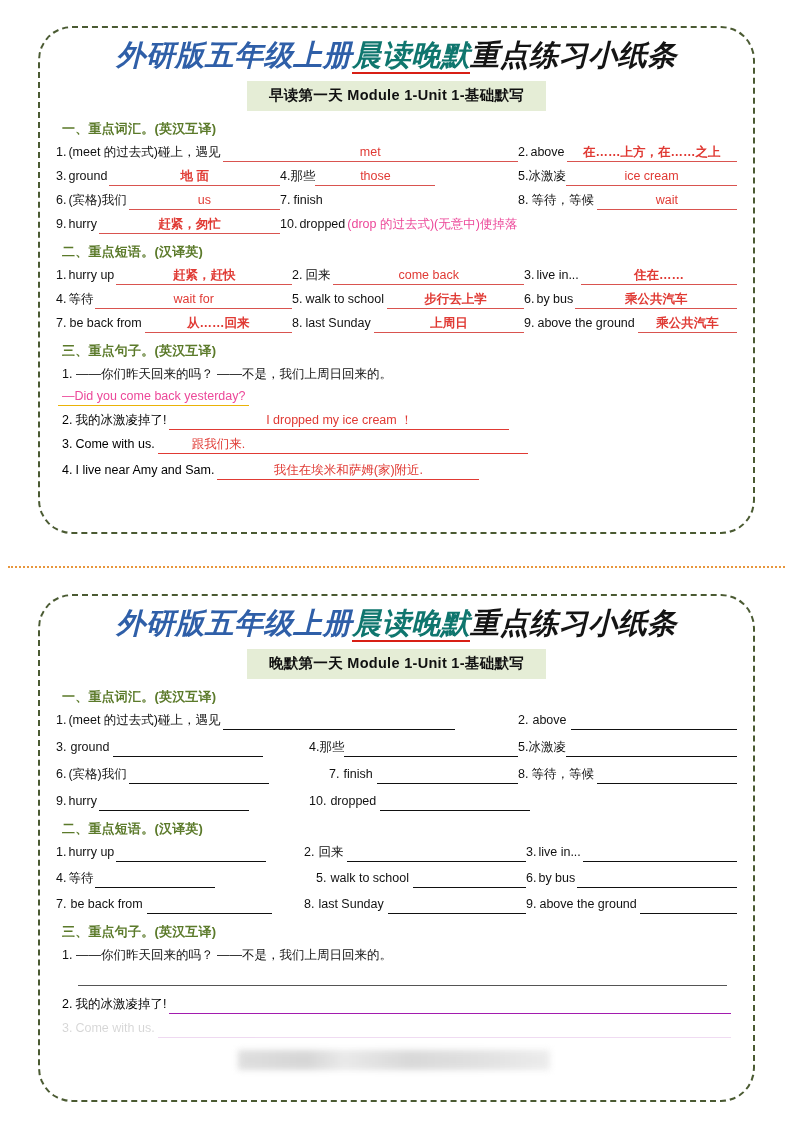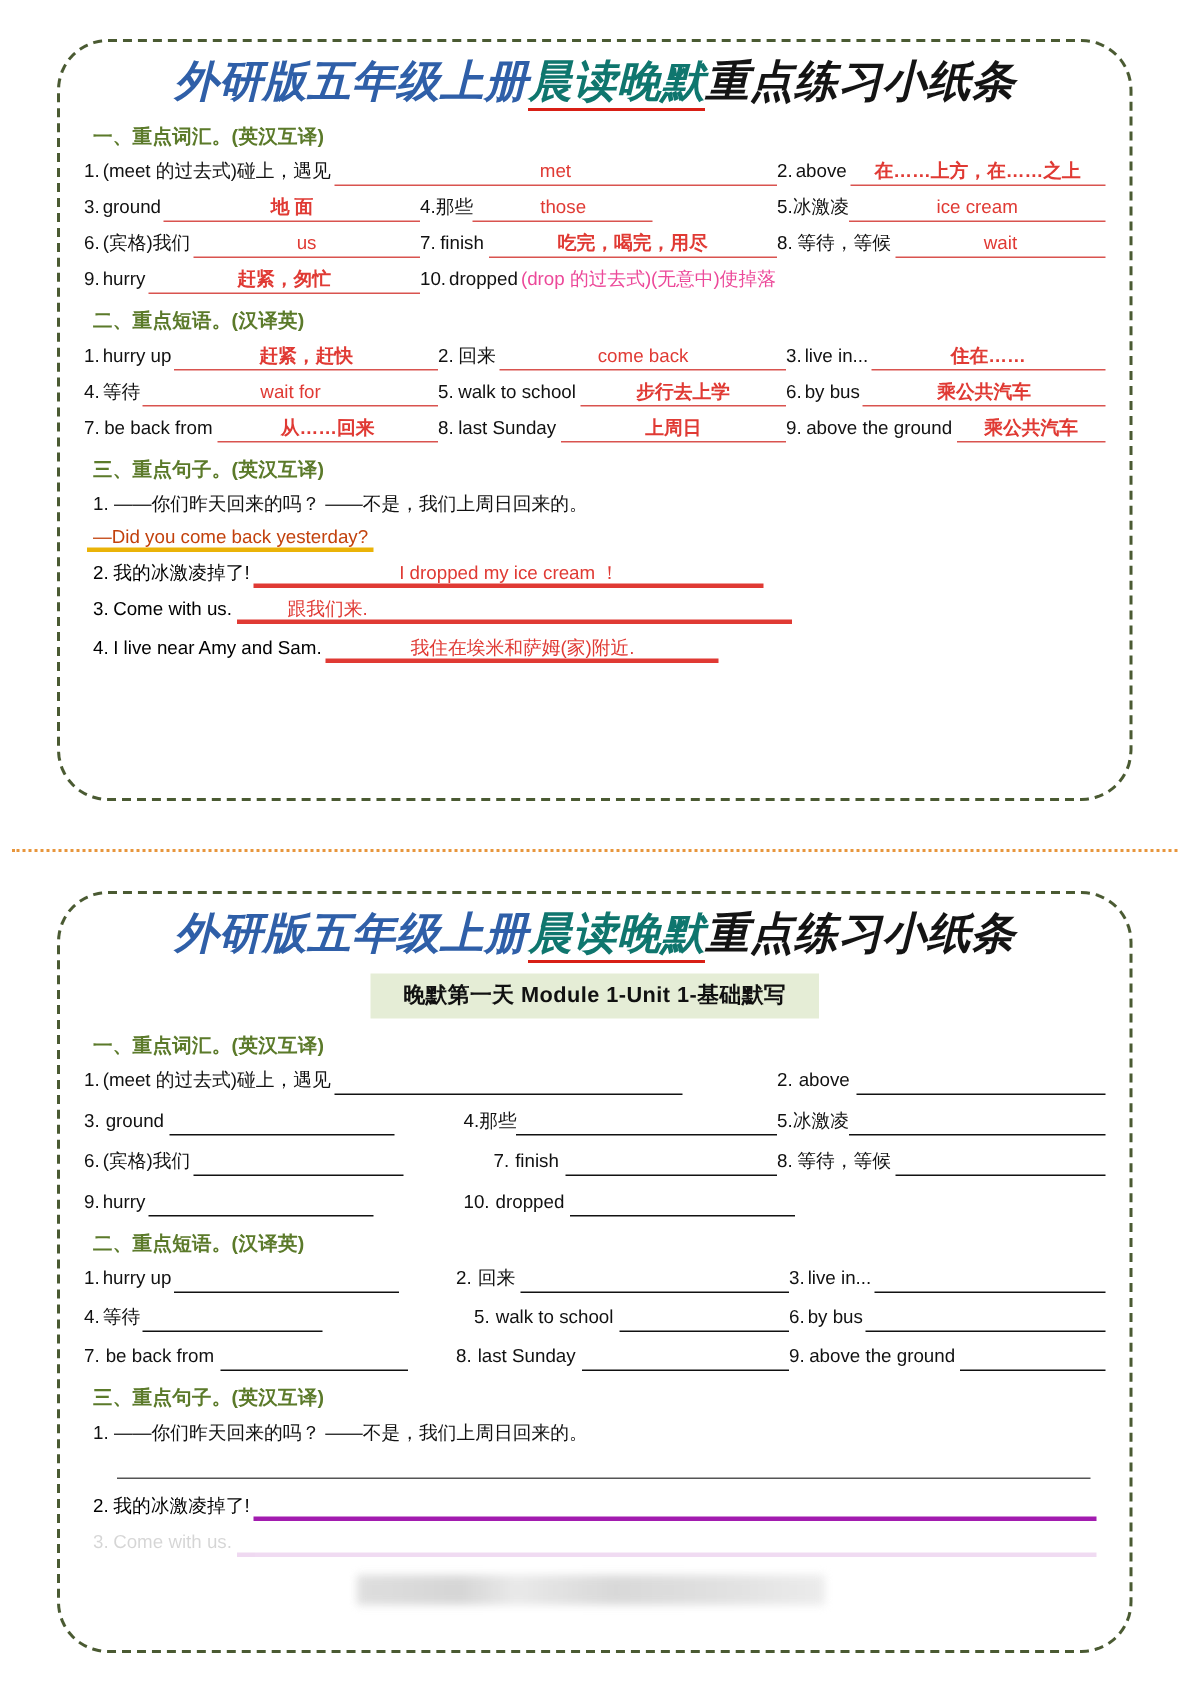--- a/index.html
+++ b/index.html
@@ -127,40 +127,40 @@
     white-space: nowrap;
   }
   .sent-ans-line {
     display: flex;
     align-items: flex-end;
     margin: 0 0 4px 2px;
     font-size: 12.5px;
     line-height: 19px;
   }
   .sent-ans {
-    color: #c2410c;
-    border-bottom: 3px solid #eab308;
+    color: #ec4899;
+    border-bottom: 1px solid #eab308;
     padding: 0 4px;
     height: 19px;
     line-height: 19px;
     white-space: nowrap;
   }
   .gap { width: 14px; flex: 0 0 14px; }
 
   .sent-row {
     display: flex;
     align-items: flex-end;
     font-size: 12.5px;
     line-height: 20px;
     margin: 0 0 4px 6px;
     white-space: nowrap;
   }
   .rule {
     flex: 1 1 auto;
-    border-bottom: 3px solid #a21caf;
+    border-bottom: 1px solid #a21caf;
     height: 19px;
   }
   .rule.red { border-bottom-color: #e03a34; color: #e03a34; text-align: center; line-height: 19px; }
 
   .long-rule {
     border-bottom: 1px solid #555;
     height: 18px;
     margin: 0 10px 8px 22px;
   }
 
@@ -183,20 +183,23 @@
 <body>
 
 <div class="page">
 
   <div class="card" id="card-answers">
 
     <div class="title">
       <span class="t-blue">外研版五年级上册</span><span class="t-red">晨读晚默</span><span class="t-black">重点练习小纸条</span>
     </div>
 
+    <div class="banner-wrap">
+      <span class="banner">早读第一天   Module 1-Unit 1-基础默写</span>
+    </div>
 
     <div class="body">
 
       <div class="sec-head">一、重点词汇。(英汉互译)</div>
 
       <div class="row">
         <div class="cell" style="flex:0 0 462px">
           <span class="lbl">1.</span>
           <span class="lbl" style="padding:0 2px">(meet   的过去式)碰上，遇见</span>
           <span class="blank ans">met</span>
@@ -228,21 +231,20 @@
 
       <div class="row">
         <div class="cell" style="flex:0 0 224px">
           <span class="lbl">6.</span>
           <span class="lbl" style="padding:0 2px">(宾格)我们</span>
           <span class="blank ans">us</span>
         </div>
         <div class="cell" style="flex:0 0 238px">
           <span class="lbl">7.</span>
           <span class="lbl" style="padding:0 3px">finish</span>
-          <span class="blank ans ans-cn">吃完，喝完，用尽</span>
         </div>
         <div class="cell" style="flex:1 1 auto">
           <span class="lbl">8.</span>
           <span class="lbl" style="padding:0 3px">等待，等候</span>
           <span class="blank ans">wait</span>
         </div>
       </div>
 
       <div class="row">
         <div class="cell" style="flex:0 0 224px">

